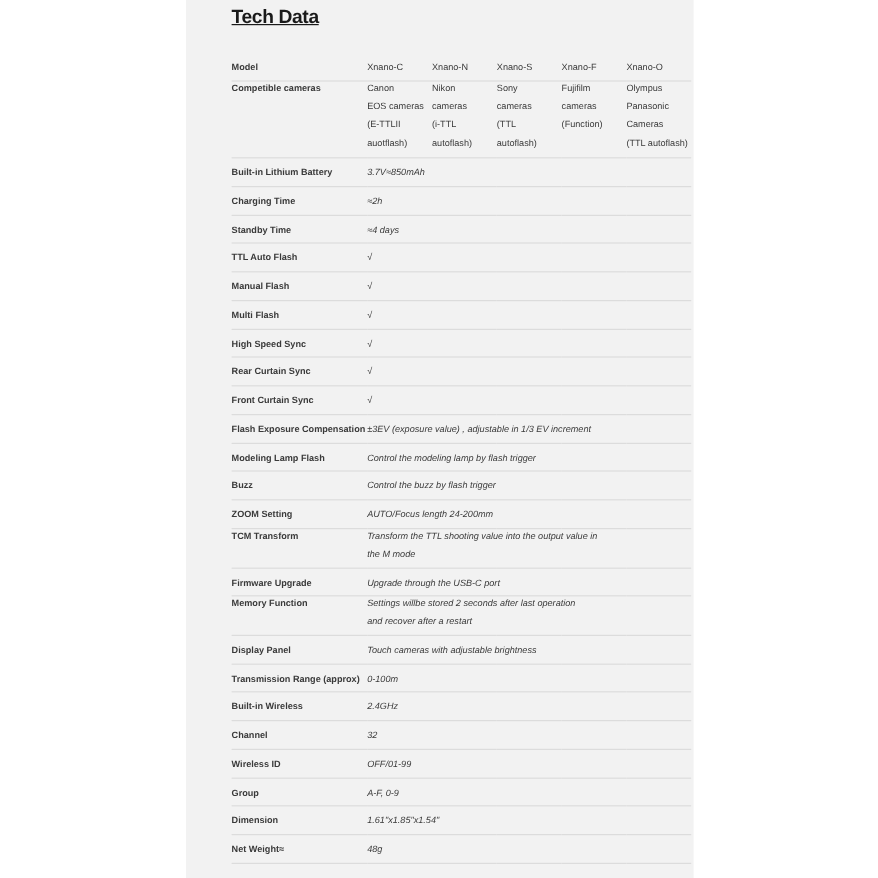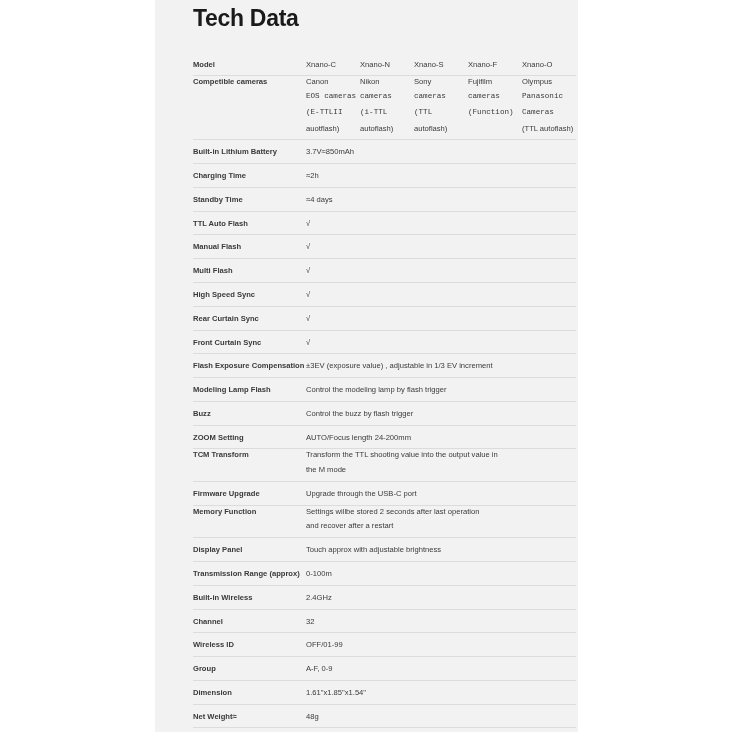--- a/index.html
+++ b/index.html
@@ -27,27 +27,28 @@
     height: 732px;
     background: #f2f2f2;
   }
   .sheet-inner {
     position: absolute;
     left: 38px;
     top: 0;
     width: 347px;
   }
   .doc-title {
-    font-size: 23px;
+    font-size: 16px;
     font-weight: bold;
     color: #1a1a1a;
     letter-spacing: -0.3px;
     padding-top: 5px;
     padding-bottom: 20px;
     line-height: 1.2;
+    text-decoration: underline;
   }
   table.spec {
     width: 345px;
     border-collapse: collapse;
     table-layout: fixed;
   }
   table.spec td {
     vertical-align: top;
     padding: 6px 0 5px 0;
     font-size: 7.6px;
@@ -58,34 +59,34 @@
   table.spec tr.no-border td {
     border-bottom: none;
     padding-top: 0;
     padding-bottom: 3px;
     margin-top: 36px;
   }
   table.spec tr.cont td {
     border-bottom: none;
     padding-top: 0;
     padding-bottom: 4px;
-    font-family: Liberation Mono, monospace;
   }
   table.spec tr.cont-last td {
     padding-top: 0;
     padding-bottom: 5px;
   }
   .label {
     width: 113px;
     font-weight: bold;
     color: #2b2b2b;
     padding-right: 5px;
   }
   .val {
     color: #3c3c3c;
+    font-style: italic;
   }
   .col {
     width: 54px;
     color: #3c3c3c;
     padding-right: 4px;
   }
   .check {
     font-size: 8.5px;
   }
   .footer {
@@ -220,21 +221,21 @@
             <td class="label">Memory Function</td>
             <td class="val" colspan="5">Settings willbe stored 2 seconds after last operation</td>
           </tr>
           <tr class="cont-last">
             <td class="label"></td>
             <td class="val" colspan="5">and recover after a restart</td>
           </tr>
 
           <tr>
             <td class="label">Display Panel</td>
-            <td class="val" colspan="5">Touch approx with adjustable brightness</td>
+            <td class="val" colspan="5">Touch cameras with adjustable brightness</td>
           </tr>
           <tr>
             <td class="label">Transmission Range (approx)</td>
             <td class="val" colspan="5">0-100m</td>
           </tr>
           <tr>
             <td class="label">Built-in Wireless</td>
             <td class="val" colspan="5">2.4GHz</td>
           </tr>
           <tr>

